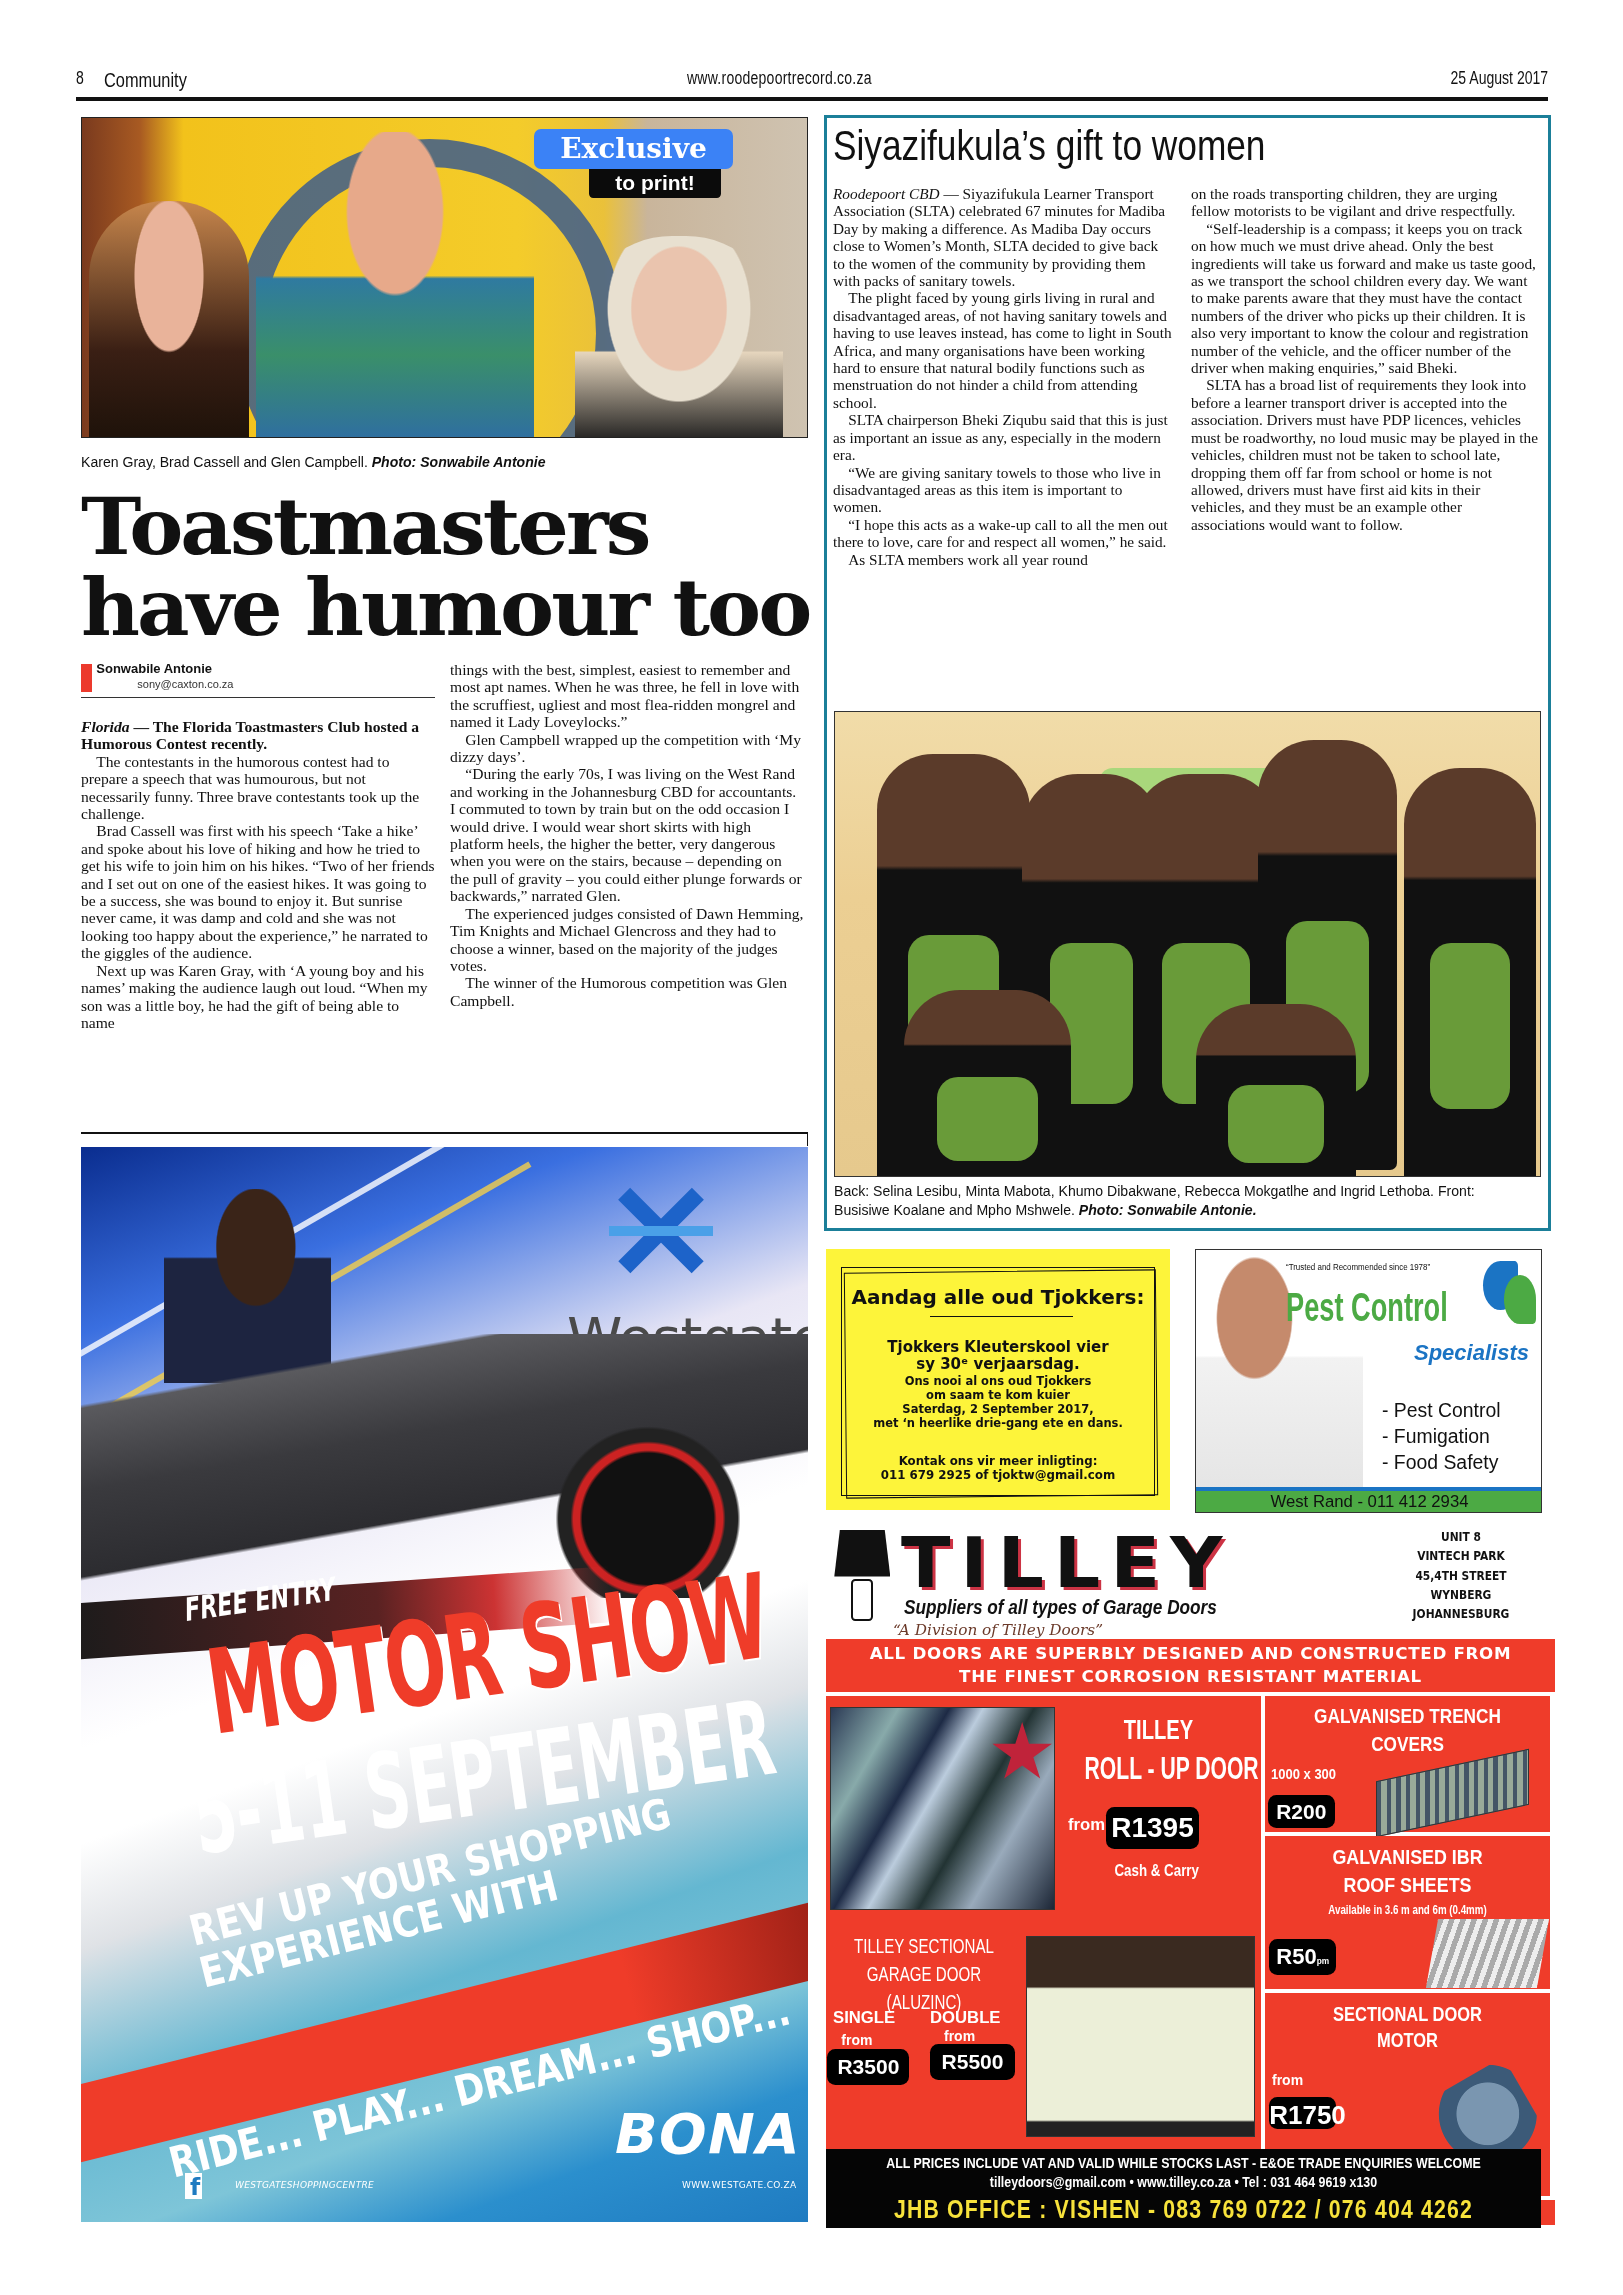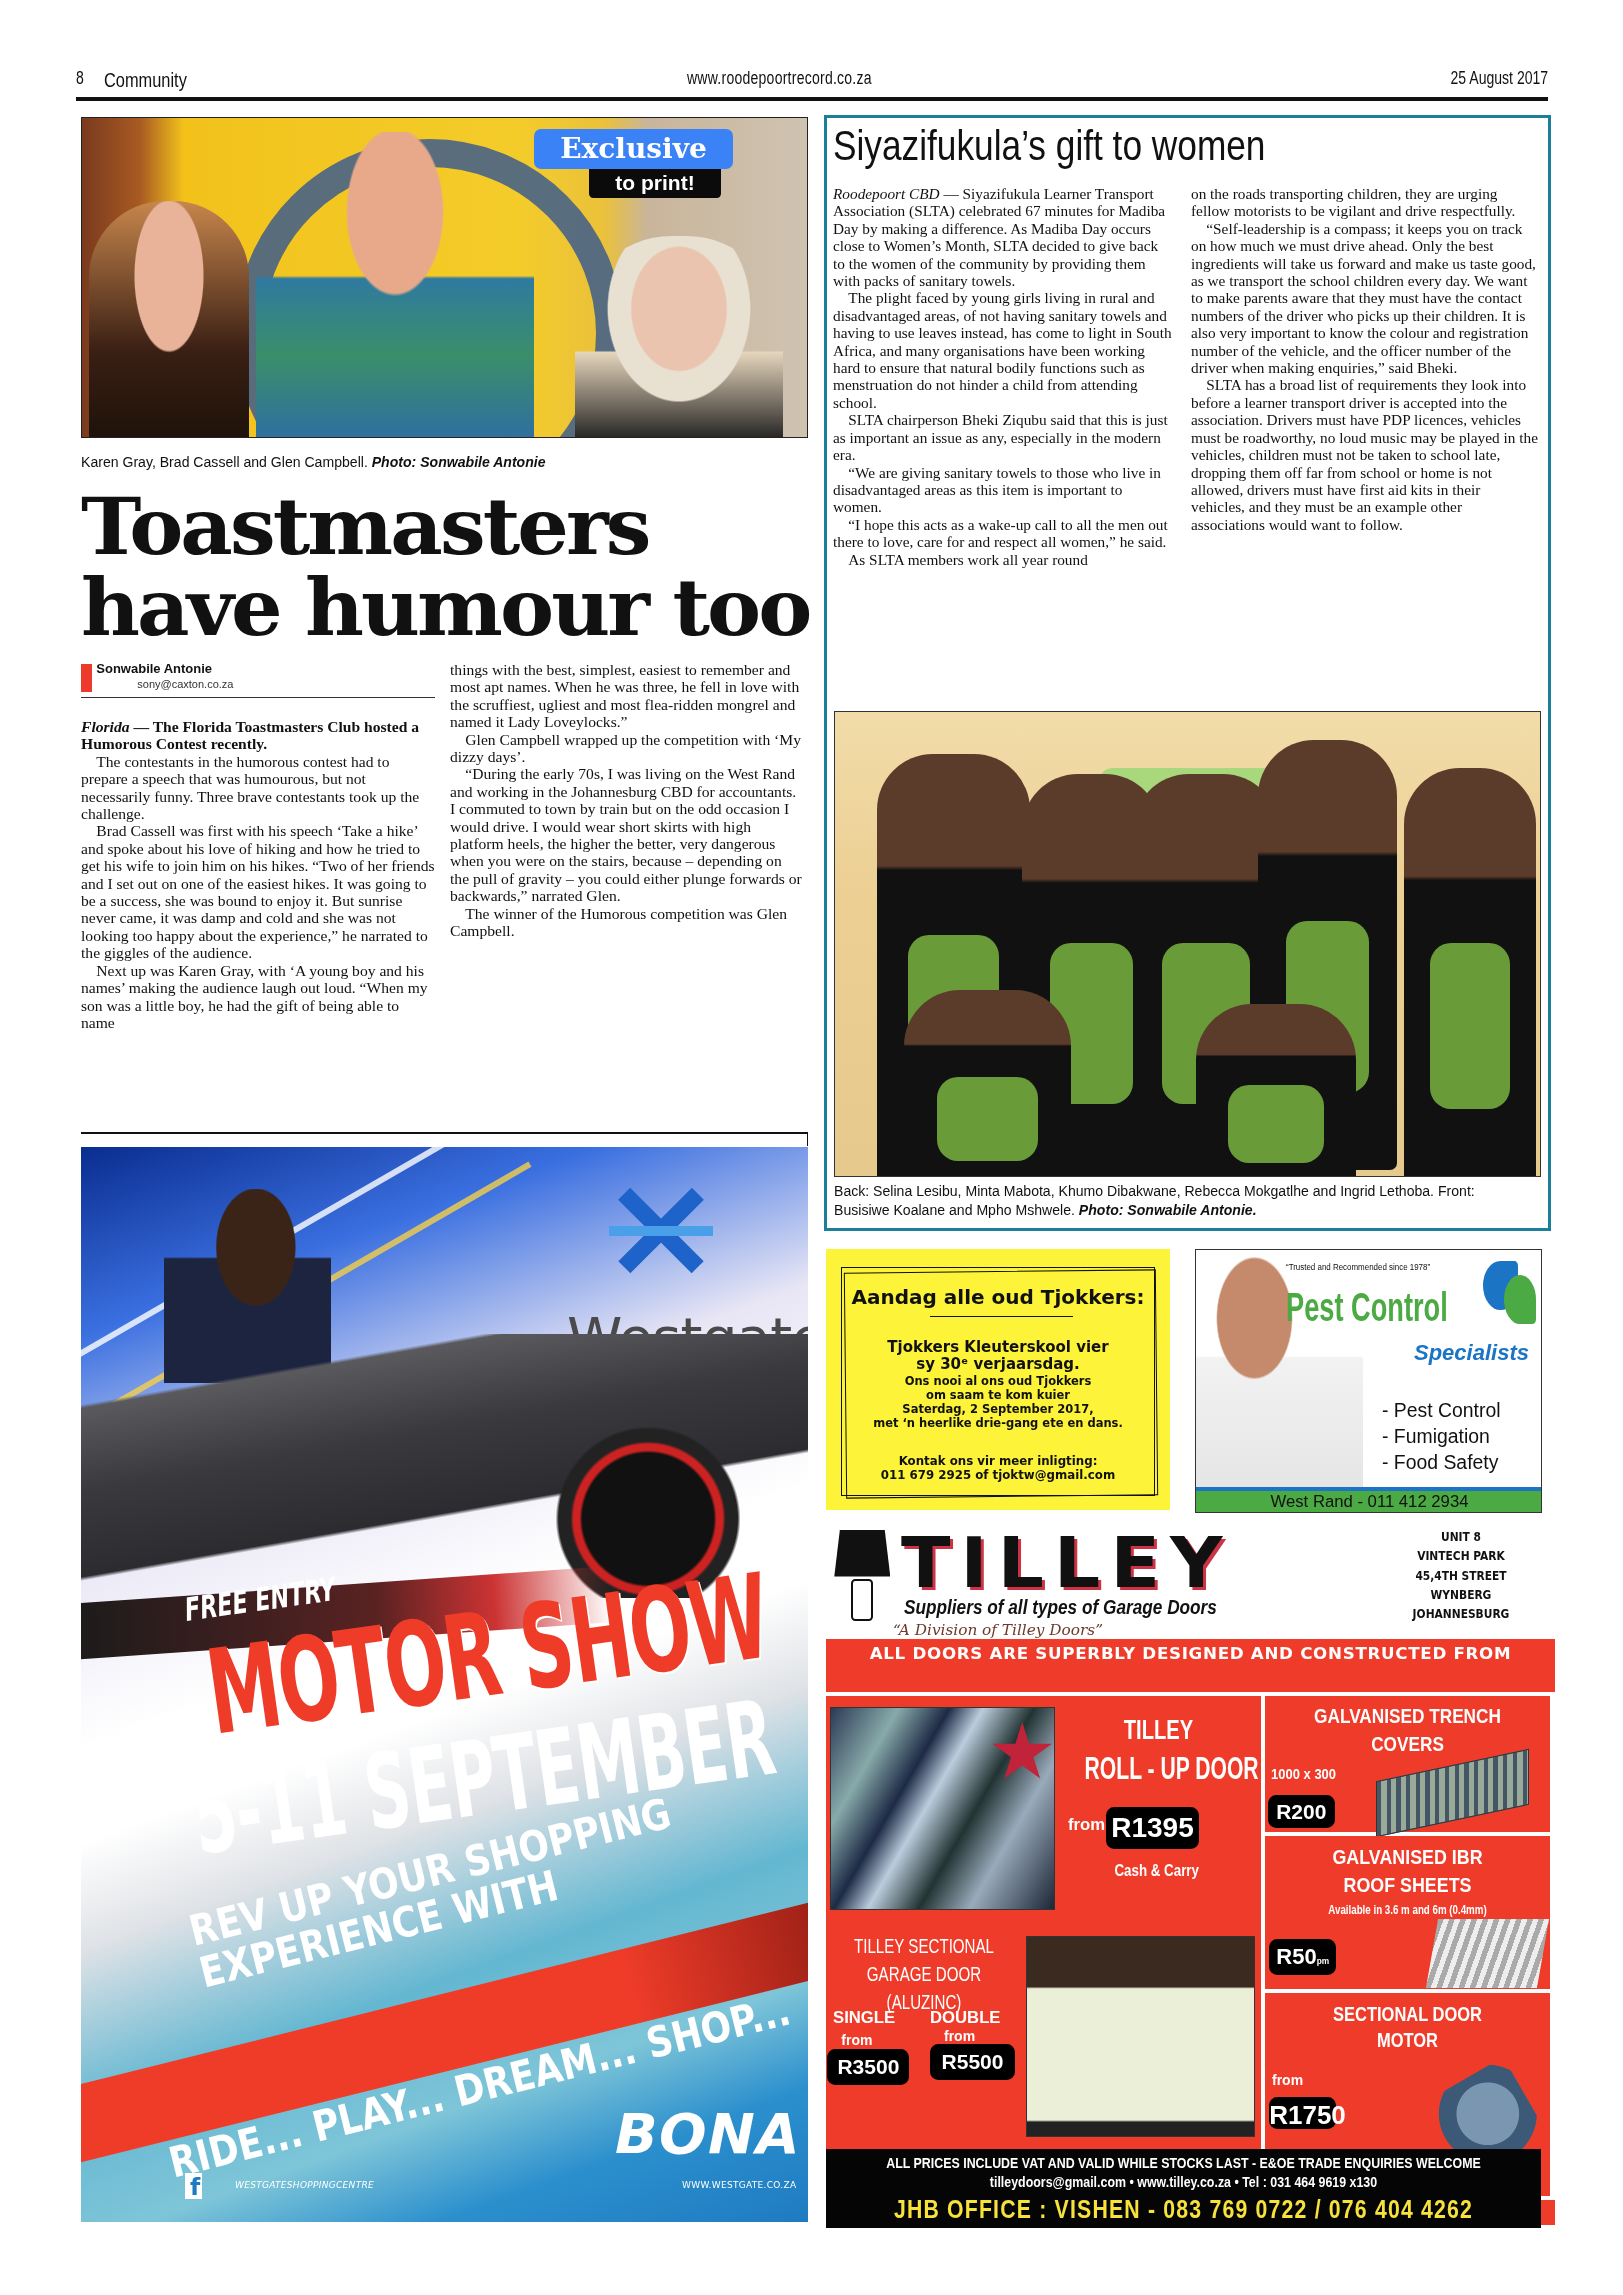--- a/index.html
+++ b/index.html
@@ -206,20 +206,21 @@
   <p class="noind lead"><b><i>Florida</i><span> — The Florida Toastmasters Club hosted a Humorous Contest recently.</span></b></p>
   <p>The contestants in the humorous contest had to prepare a speech that was humourous, but not necessarily funny. Three brave contestants took up the challenge.</p>
   <p>Brad Cassell was first with his speech ‘Take a hike’ and spoke about his love of hiking and how he tried to get his wife to join him on his hikes. “Two of her friends and I set out on one of the easiest hikes. It was going to be a success, she was bound to enjoy it. But sunrise never came, it was damp and cold and she was not looking too happy about the experience,” he narrated to the giggles of the audience.</p>
   <p>Next up was Karen Gray, with ‘A young boy and his names’ making the audience laugh out loud. “When my son was a little boy, he had the gift of being able to name</p>
 </div>
 
 <div class="col col-l2">
   <p class="noind">things with the best, simplest, easiest to remember and most apt names. When he was three, he fell in love with the scruffiest, ugliest and most flea-ridden mongrel and named it Lady Loveylocks.”</p>
   <p>Glen Campbell wrapped up the competition with ‘My dizzy days’.</p>
   <p>“During the early 70s, I was living on the West Rand and working in the Johannesburg CBD for accountants. I commuted to town by train but on the odd occasion I would drive. I would wear short skirts with high platform heels, the higher the better, very dangerous when you were on the stairs, because – depending on the pull of gravity – you could either plunge forwards or backwards,” narrated Glen.</p>
+  <p>The experienced judges consisted of Dawn Hemming, Tim Knights and Michael Glencross and they had to choose a winner, based on the majority of the judges votes.</p>
   <p>The winner of the Humorous competition was Glen Campbell.</p>
 </div>
 <div class="story-rule"></div>
 <div class="story-rule-v"></div>
 
 <div class="teal-box"></div>
 <div class="right-title">Siyazifukula’s gift to women</div>
 
 <div class="col col-r col-r1">
   <p class="noind"><i>Roodepoort CBD</i><span> — Siyazifukula Learner Transport Association (SLTA) celebrated 67 minutes for Madiba Day by making a difference. As Madiba Day occurs close to Women’s Month, SLTA decided to give back to the women of the community by providing them with packs of sanitary towels.</span></p>
@@ -331,20 +332,21 @@
   <div class="tl-div">“A Division of Tilley Doors”</div>
   <div class="tl-addr">
     <div>UNIT 8</div>
     <div>VINTECH PARK</div>
     <div>45,4TH STREET</div>
     <div>WYNBERG</div>
     <div>JOHANNESBURG</div>
   </div>
   <div class="tl-banner">
     <div>ALL DOORS ARE SUPERBLY DESIGNED AND CONSTRUCTED FROM</div>
+    <div>THE FINEST CORROSION RESISTANT MATERIAL</div>
   </div>
 
   <div class="tl-panel p-roll">
     <div class="img-block roll-img">
         <div class="roll-star"></div>
       </div>
     <div class="txt roll-t1">TILLEY</div>
     <div class="txt roll-t2">ROLL - UP DOOR</div>
     <div class="txt roll-from">from</div>
     <div class="price roll-price">R1395</div>

